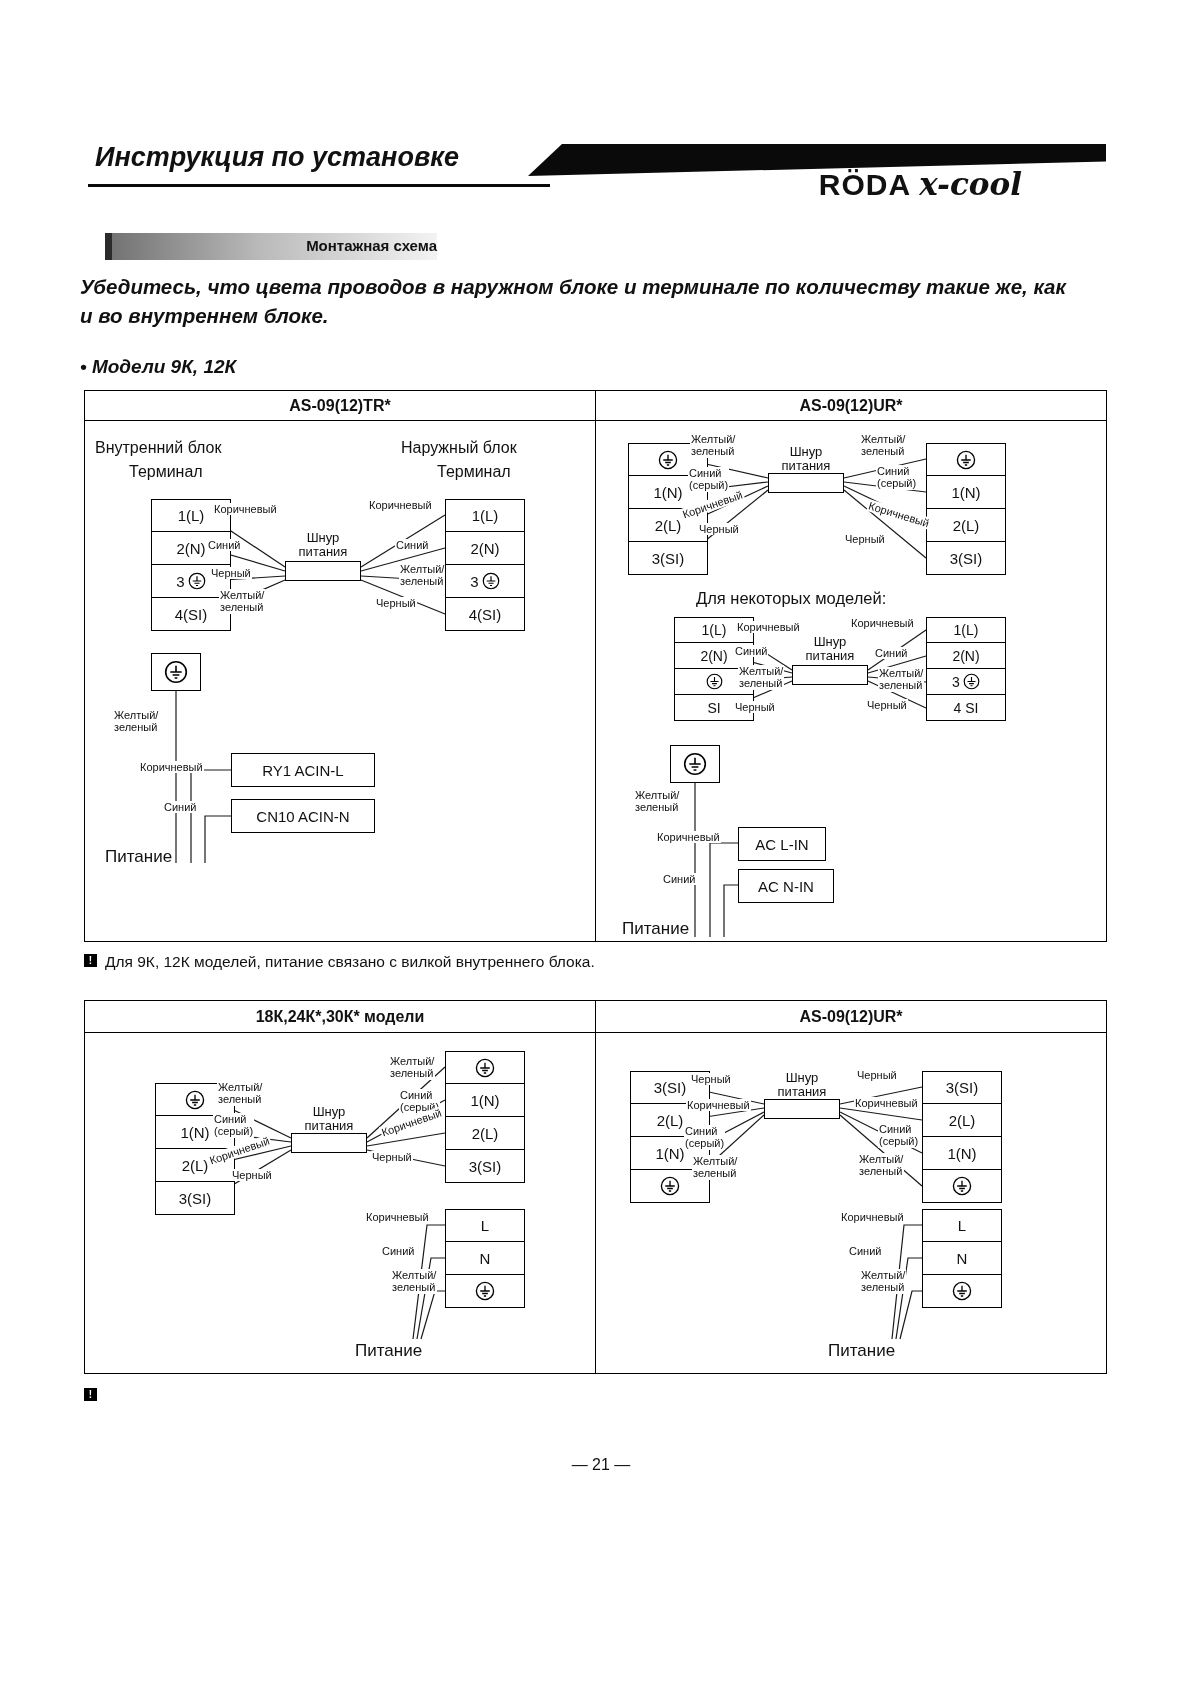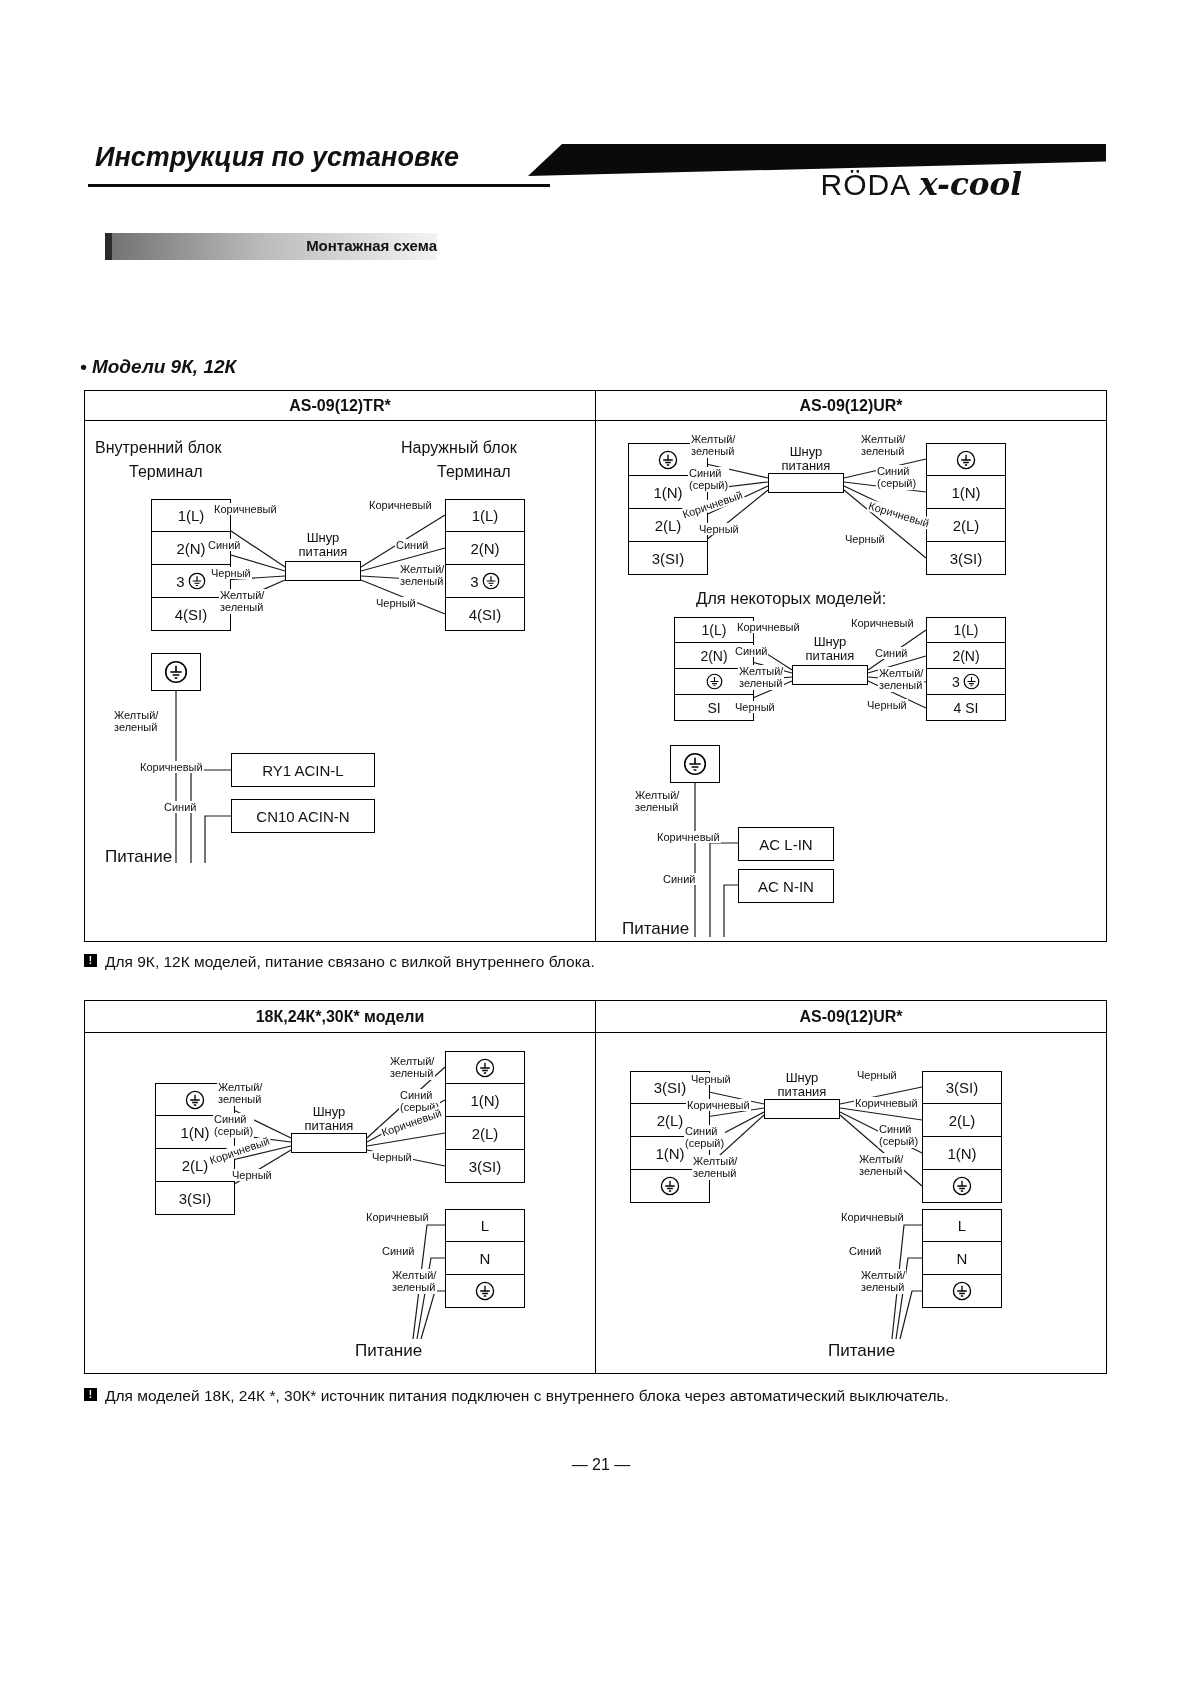--- a/index.html
+++ b/index.html
@@ -5,21 +5,21 @@
   * { margin:0; padding:0; box-sizing:border-box; }
   body { background:#fff; font-family:"Liberation Sans", sans-serif; color:#111; }
   .page { position:relative; width:1190px; height:1684px; background:#fff; overflow:hidden; margin:0 auto; }
 
   
   .title { position:absolute; left:95px; top:142px; font-size:27px; font-style:italic; font-weight:bold; white-space:nowrap; }
   .hline { position:absolute; left:88px; top:184px; width:462px; height:2.5px; background:#0a0a0a; }
   .band  { position:absolute; left:528px; top:144px; width:578px; height:32px; background:#0a0a0a;
            clip-path:polygon(34px 0, 100% 0, 100% 55%, 0 100%); }
   .brand { position:absolute; right:168px; top:166px; white-space:nowrap; }
-  .brand-roda { font-size:30px; font-weight:400; letter-spacing:1px; }
+  .brand-roda { font-size:30px; font-weight:700; letter-spacing:1px; }
   .brand-script { font-family:"DejaVu Serif", serif; font-style:italic; font-weight:bold; font-size:31px; margin-left:8px; }
 
   .secbar { position:absolute; left:105px; top:233px; width:332px; height:27px;
             background:linear-gradient(90deg,#737373 0%,#b9b9b9 45%,#f3f3f3 100%);
             border-left:7px solid #2b2b2b; font-weight:bold; font-size:15px; line-height:26px; padding-left:9px;text-align:right; }
   .intro { position:absolute; left:80px; top:272px; width:1000px; font-size:20.5px; font-weight:bold; font-style:italic; line-height:1.42; }
   .models { position:absolute; left:80px; top:356px; font-size:19px; font-weight:bold; font-style:italic; }
 
   
   .tbl { position:absolute; left:84px; width:1023px; border:1.5px solid #000; background:#fff; }
@@ -69,20 +69,21 @@
 <div class="page">
 
   <div class="title">Инструкция по установке</div>
   <div class="hline"></div>
   <div class="band"></div>
   <div class="brand">
     <span class="brand-roda">RÖDA</span><span class="brand-script">x-cool</span>
   </div>
 
   <div class="secbar">Монтажная схема</div>
+  <div class="intro">Убедитесь, что цвета проводов в наружном блоке и терминале по количеству такие же, как и во внутреннем блоке.</div>
   <div class="models">• Модели 9К, 12К</div>
 
   <div class="tbl" style="top:390px">
     <div class="thead">
       <div class="th">AS-09(12)TR*</div>
       <div class="th">AS-09(12)UR*</div>
     </div>
     <div class="tbody" style="height:520px">
 
       <div class="panel">
@@ -289,21 +290,21 @@
             <svg width="24" height="24">
               <use href="#gndsym"></use>
             </svg>
           </div>
         <div class="lbl two" style="left:38px;top:368px">
             <span>Желтый/</span>
             <span>зеленый</span>
           </div>
 
         <div class="lbl" style="left:60px;top:410px">Коричневый</div>
-        <div class="conbox" style="left:142px;top:406px;width:96px">AC L-IN</div>
+        <div class="conbox" style="left:142px;top:406px;width:88px">AC L-IN</div>
         <div class="lbl" style="left:66px;top:452px">Синий</div>
         <div class="conbox" style="left:142px;top:448px;width:96px">AC N-IN</div>
         <div class="power" style="left:26px;top:498px">Питание</div>
       </div>
     </div>
   </div>
 
   <div class="note" style="top:950px;width:1040px">
     <span class="noteicon">!</span>
     <span>Для 9К, 12К моделей, питание связано с вилкой внутреннего блока.</span>
@@ -478,18 +479,17 @@
             <span>зеленый</span>
           </div>
         <div class="power" style="left:232px;top:308px">Питание</div>
       </div>
     </div>
   </div>
 
   <div class="note" style="top:1384px;width:1045px">
     <span class="noteicon">!</span>
     <div>
-      <div>Для моделей 18К, 24К *, 30К* источник питания подключен с внутреннего блока через автоматический выключатель.</div>
     </div>
   </div>
 
   <div class="pageno">— 21 —</div>
 </div>
 
 </body></html>

